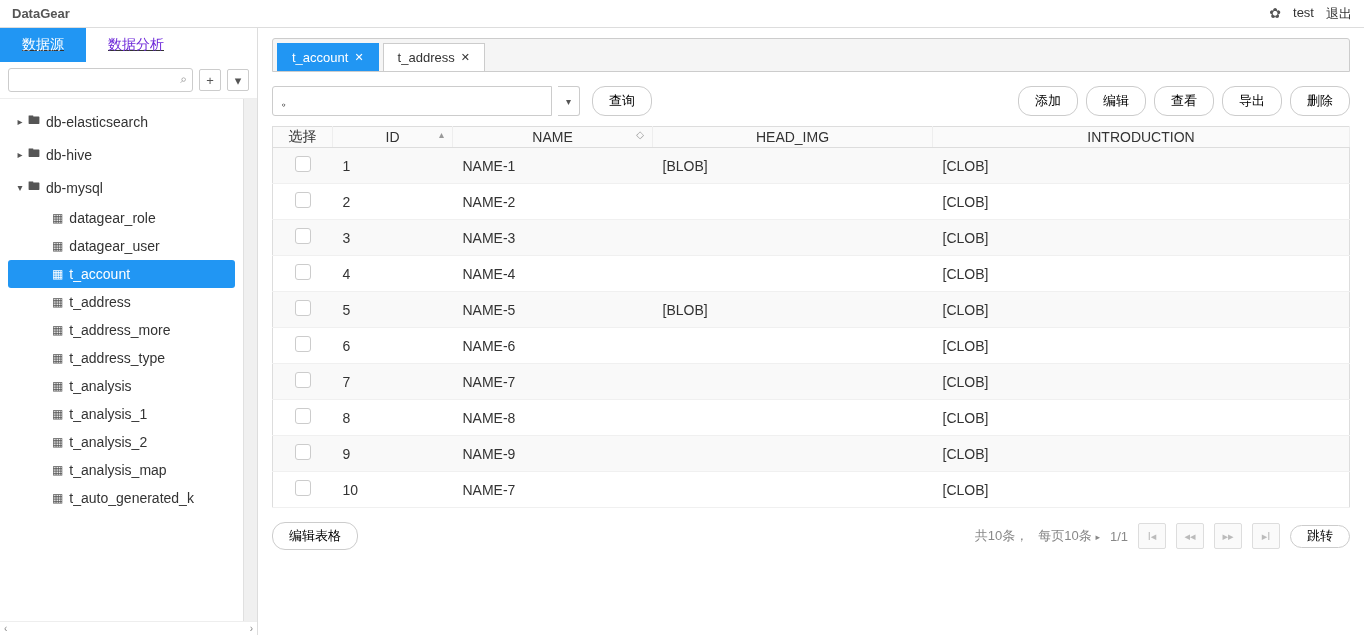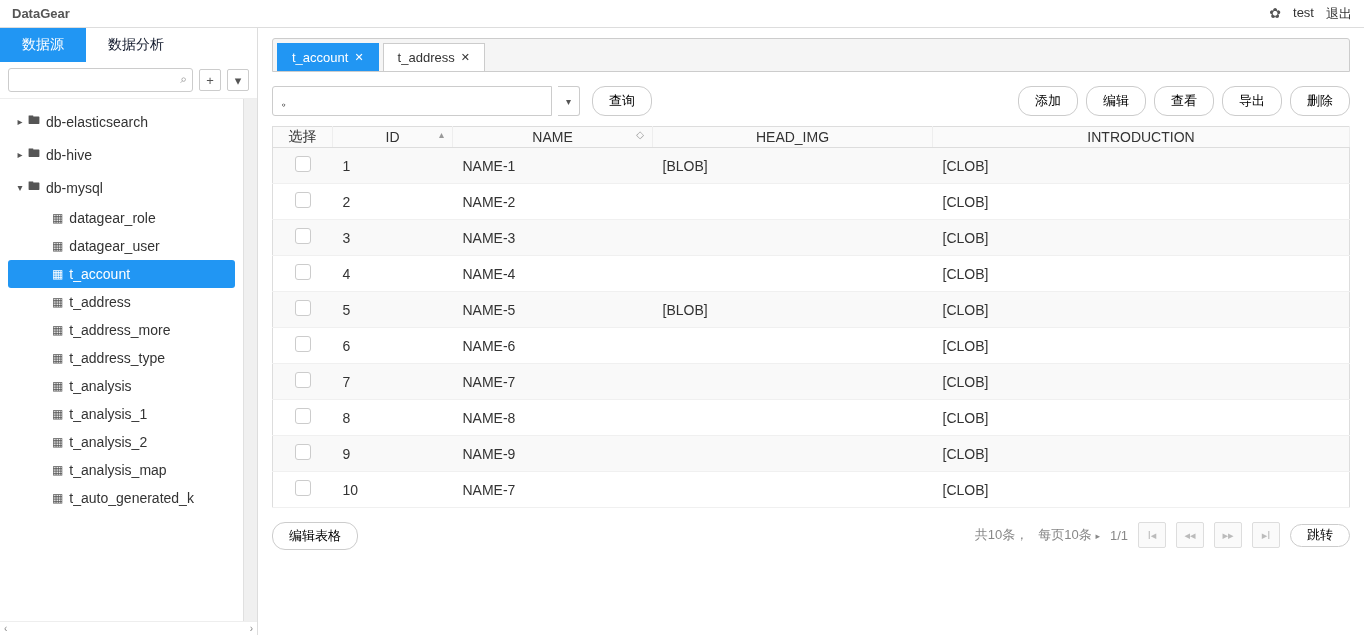--- a/index.html
+++ b/index.html
@@ -7,22 +7,22 @@
 .header { display: flex; justify-content: space-between; align-items: center; padding: 4px 12px; border-bottom: 1px solid #ddd; height: 28px; }
 .header-left { font-weight: bold; color: #555; }
 .header-right { display: flex; gap: 12px; color: #333; }
 .header-right span { cursor: pointer; }
 .gear-icon { font-size: 14px; color: #555; }
 
 .main { display: flex; height: calc(635px - 28px); }
 .sidebar { width: 258px; border-right: 1px solid #ddd; display: flex; flex-direction: column; }
 .content { flex: 1; padding: 10px 14px; display: flex; flex-direction: column; }
 
-.top-tabs { display: flex; }
-.top-tab { padding: 8px 22px; cursor: pointer; color: #0f172a; font-size: 14px; }
+.top-tabs { display: flex; text-decoration: underline; }
+.top-tab { padding: 8px 22px; cursor: pointer; color: #6d28d9; font-size: 14px; }
 .top-tab.active { background: #2196F3; color: #fff; }
 
 .search-row { display: flex; align-items: center; padding: 6px 8px; gap: 6px; border-bottom: 1px solid #eee; }
 .search-input { flex: 1; position: relative; }
 .search-input input { width: 100%; padding: 4px 22px 4px 6px; border: 1px solid #ccc; border-radius: 3px; font-size: 12px; height: 24px; }
 .search-input .mag { position: absolute; right: 6px; top: 4px; color: #999; font-size: 12px; }
 .icon-btn { width: 22px; height: 22px; border: 1px solid #ccc; background: #fff; border-radius: 2px; display: flex; align-items: center; justify-content: center; cursor: pointer; color: #555; font-size: 13px; }
 
 .tree { flex: 1; overflow-y: auto; padding: 6px 4px; }
 .tree-node { display: flex; align-items: center; padding: 6px 4px; cursor: pointer; font-size: 14px; white-space: nowrap; }
@@ -52,21 +52,21 @@
 .data-table th .sort { position: absolute; right: 8px; font-size: 10px; color: #999; }
 .data-table td { padding: 8px 10px; border-bottom: 1px solid #f0f0f0; font-size: 14px; }
 .data-table tbody tr:nth-child(odd) { background: #f9f9f9; }
 .data-table tbody tr:nth-child(even) { background: #fff; }
 .check-cell { text-align: center; width: 60px; }
 .checkbox { width: 16px; height: 16px; border: 1px solid #ccc; border-radius: 3px; display: inline-block; background: #fff; }
 .col-id { width: 120px; }
 .col-name { width: 200px; }
 .col-head { width: 280px; }
 
-.footer { display: flex; justify-content: space-between; align-items: flex-start; padding-top: 14px; }
+.footer { display: flex; justify-content: space-between; align-items: center; padding-top: 14px; }
 .footer-left { }
 .footer-right { display: flex; align-items: center; gap: 10px; color: #888; font-size: 13px; }
 .pager-btn { width: 28px; height: 26px; border: 1px solid #ddd; background: #fafafa; border-radius: 2px; display: flex; align-items: center; justify-content: center; color: #bbb; font-size: 11px; cursor: pointer; }
 .page-size-caret { font-size: 9px; color: #888; }
 
 .sidebar-bottom-scroll { height: 14px; border-top: 1px solid #eee; display: flex; align-items: center; justify-content: space-between; padding: 0 4px; color: #888; font-size: 10px; }
 </style>
 </head>
 <body>
 

